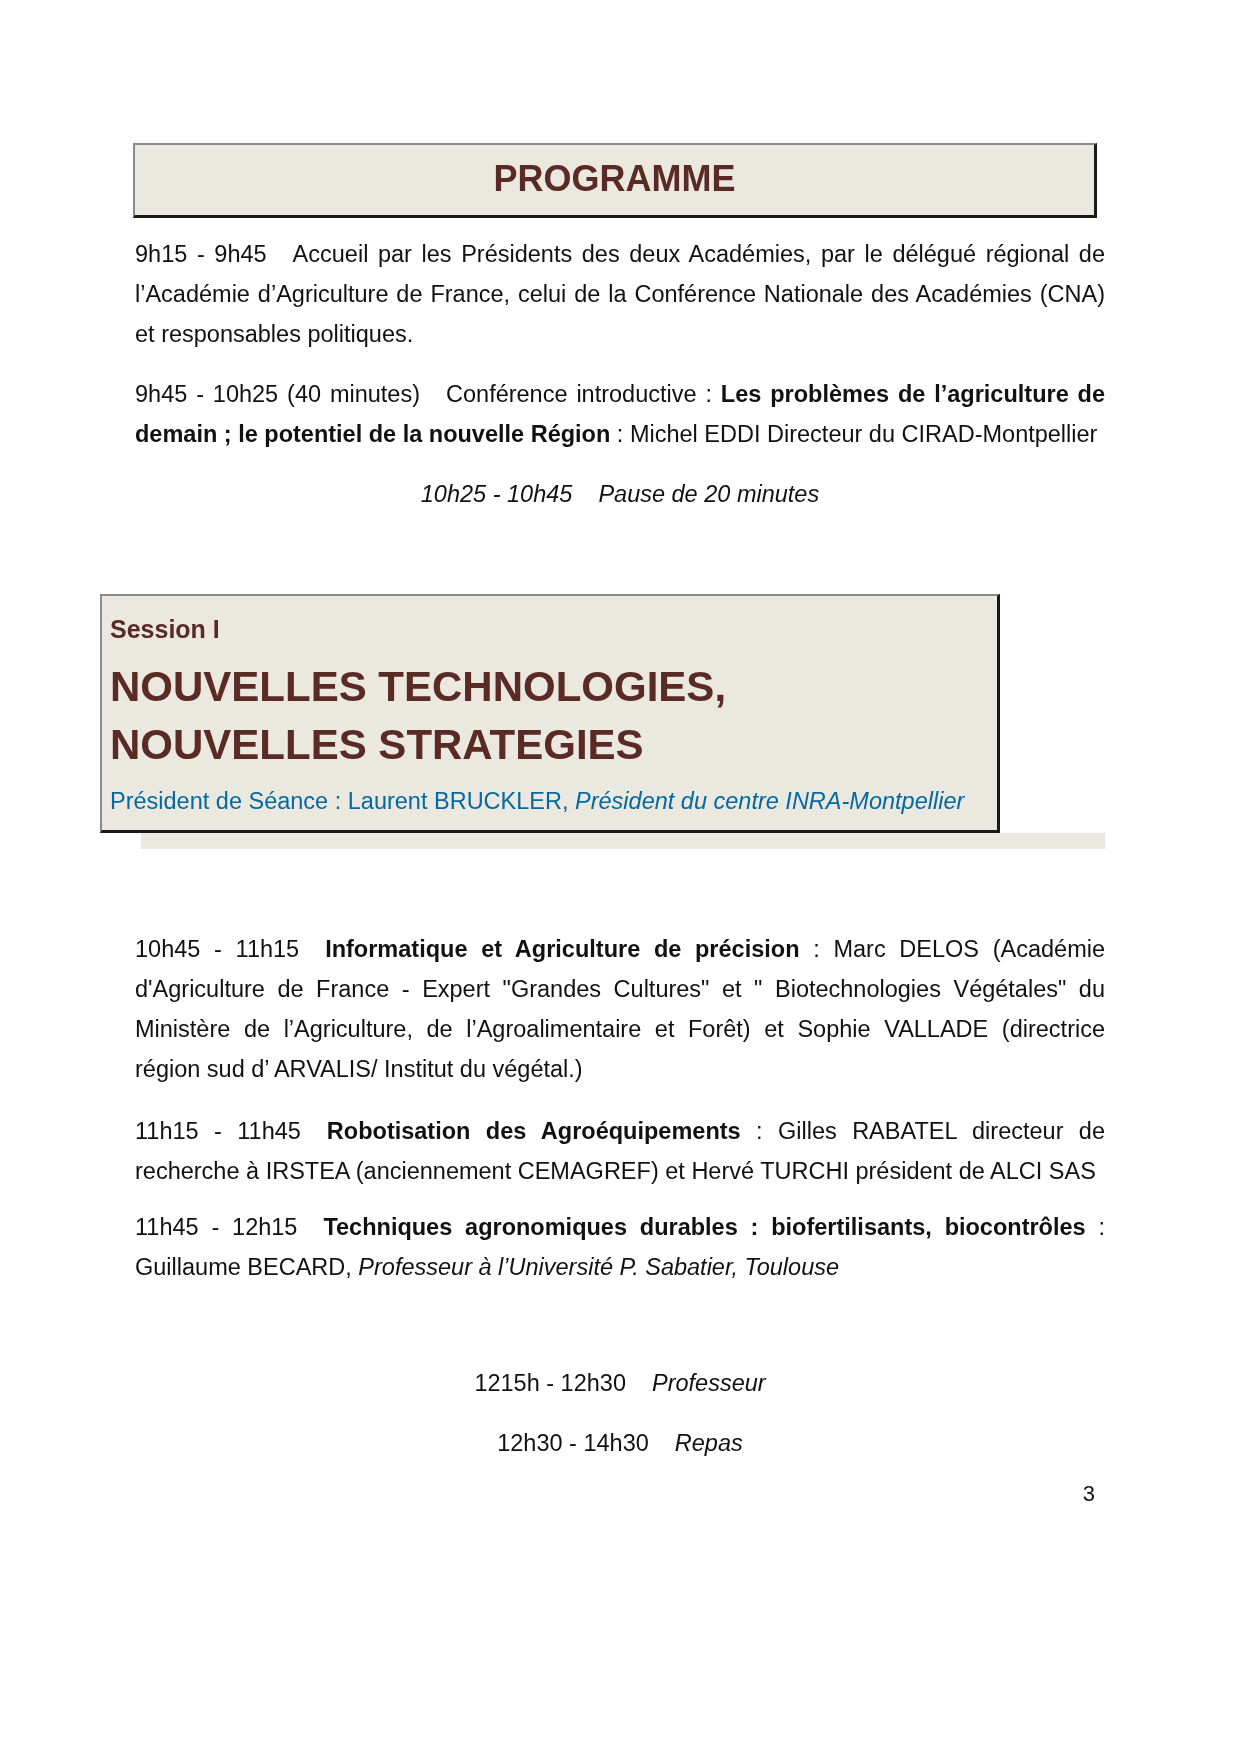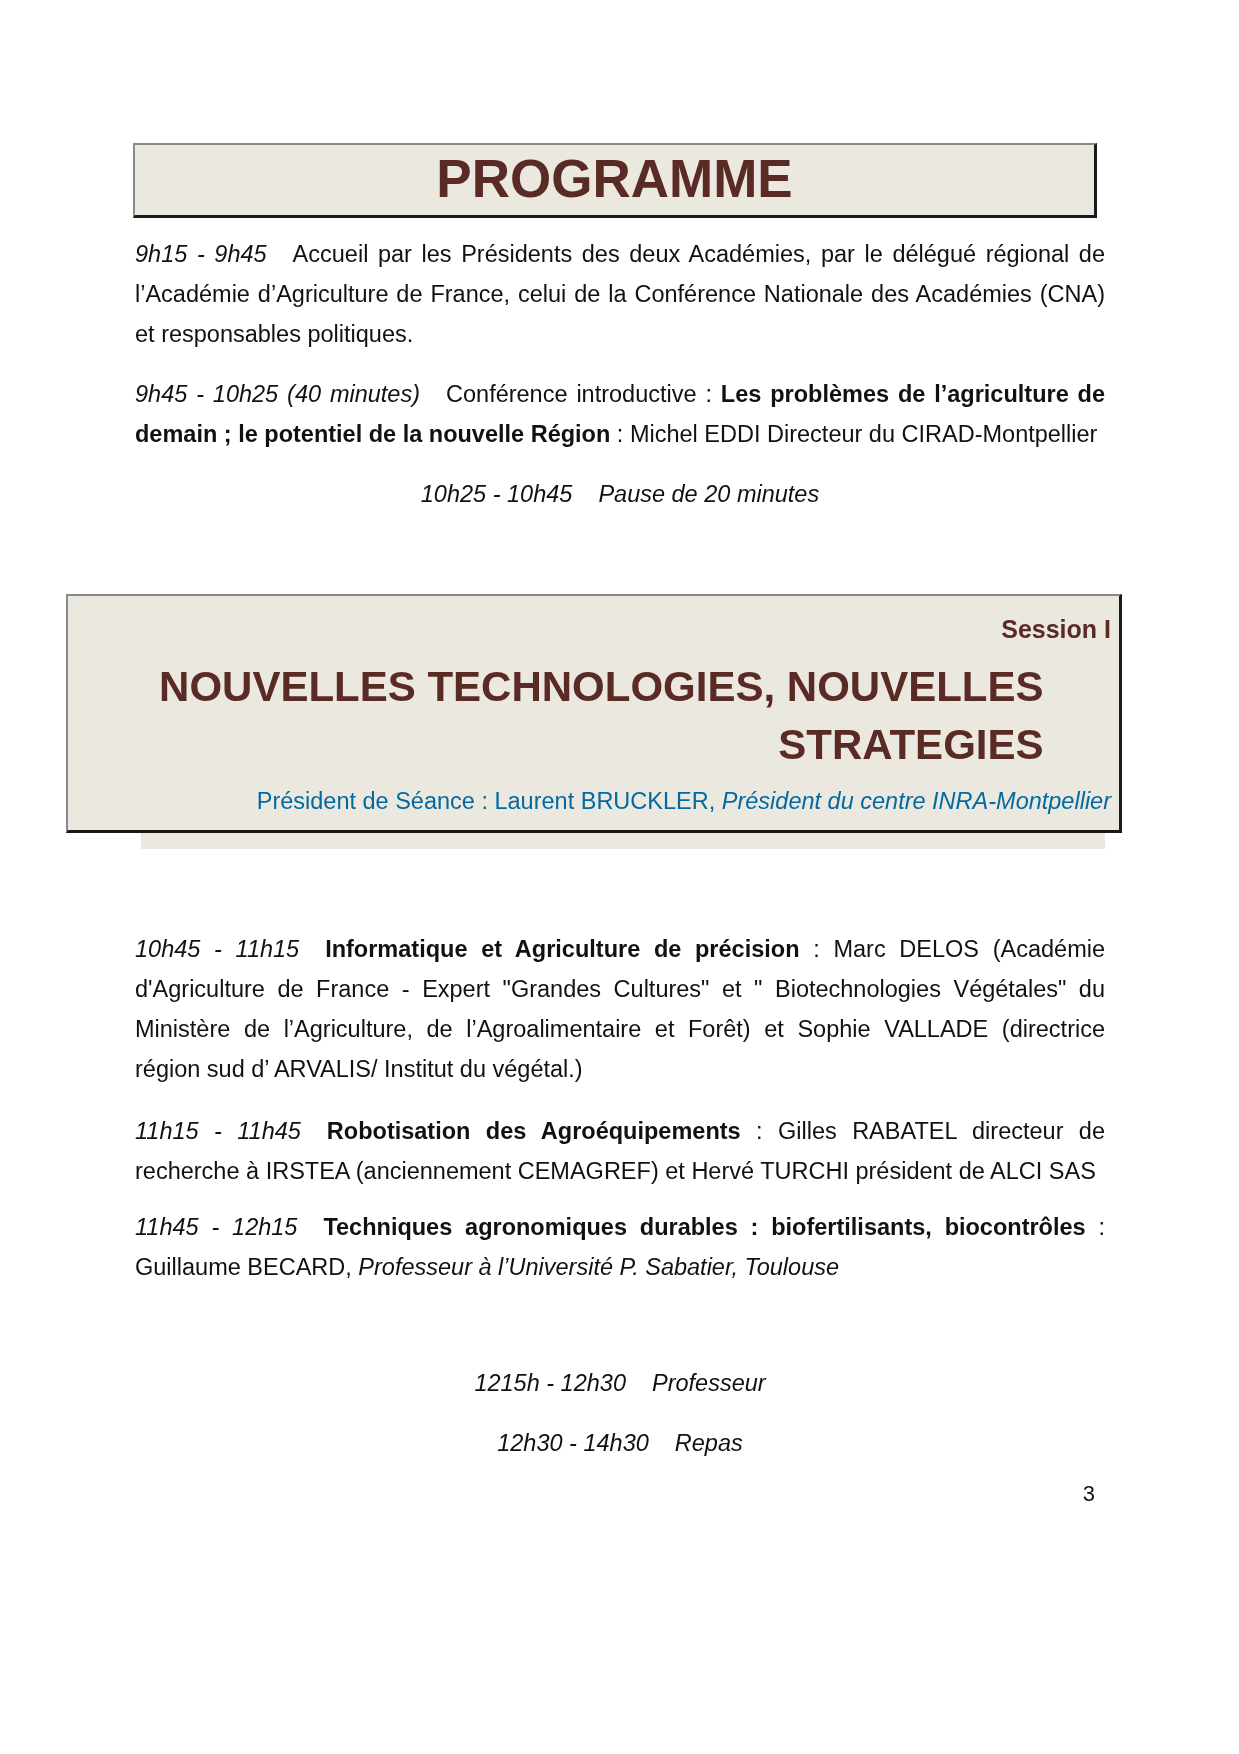--- a/index.html
+++ b/index.html
@@ -19,49 +19,49 @@
     width: 964px;
     background: #ebe8df;
     border-top: 2px solid #8a8a8a;
     border-left: 2px solid #8a8a8a;
     border-right: 3px solid #1a1a1a;
     border-bottom: 3px solid #1a1a1a;
     text-align: center;
     padding: 10px 0 12px 0;
   }
   .banner-title {
-    font-size: 53px;
+    font-size: 36px;
     font-weight: bold;
     color: #5a2a25;
     line-height: 48px;
   }
   
   .content {
     margin-left: 135px;
     width: 970px;
     font-size: 23.5px;
     line-height: 40px;
   }
   .item { margin: 20px 0 0 0; text-align: justify; }
   .item.first { margin-top: 16px; }
   .item.nojust { text-align: center; }
-  .time { margin-right: 26px; white-space: nowrap; font-style: italic; }
+  .time { margin-right: 26px; white-space: nowrap; }
   .b { font-weight: bold; }
   .i { font-style: italic; }
   
   .session-box {
     box-sizing: border-box;
-    margin: 80px 0 0 66px;
-    width: 1056px;
+    margin: 80px 0 0 100px;
+    width: 900px;
     background: #ebe8df;
     border-top: 2px solid #8a8a8a;
     border-left: 2px solid #8a8a8a;
     border-right: 3px solid #1a1a1a;
     border-bottom: 3px solid #1a1a1a;
-    text-align: right;
+    text-align: left;
     padding: 16px 8px 12px 8px;
   }
   .session-label {
     font-size: 25px;
     font-weight: bold;
     color: #5a2a25;
     line-height: 34px;
   }
   .session-title {
     font-size: 42px;

